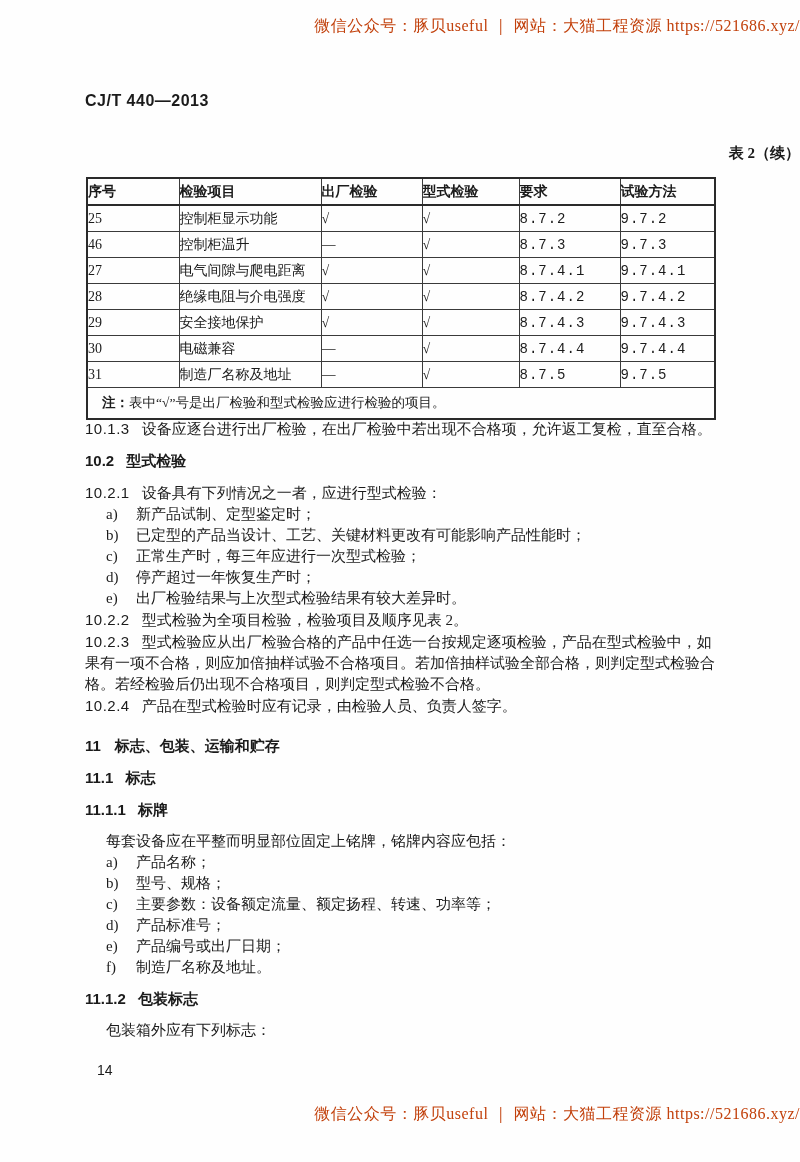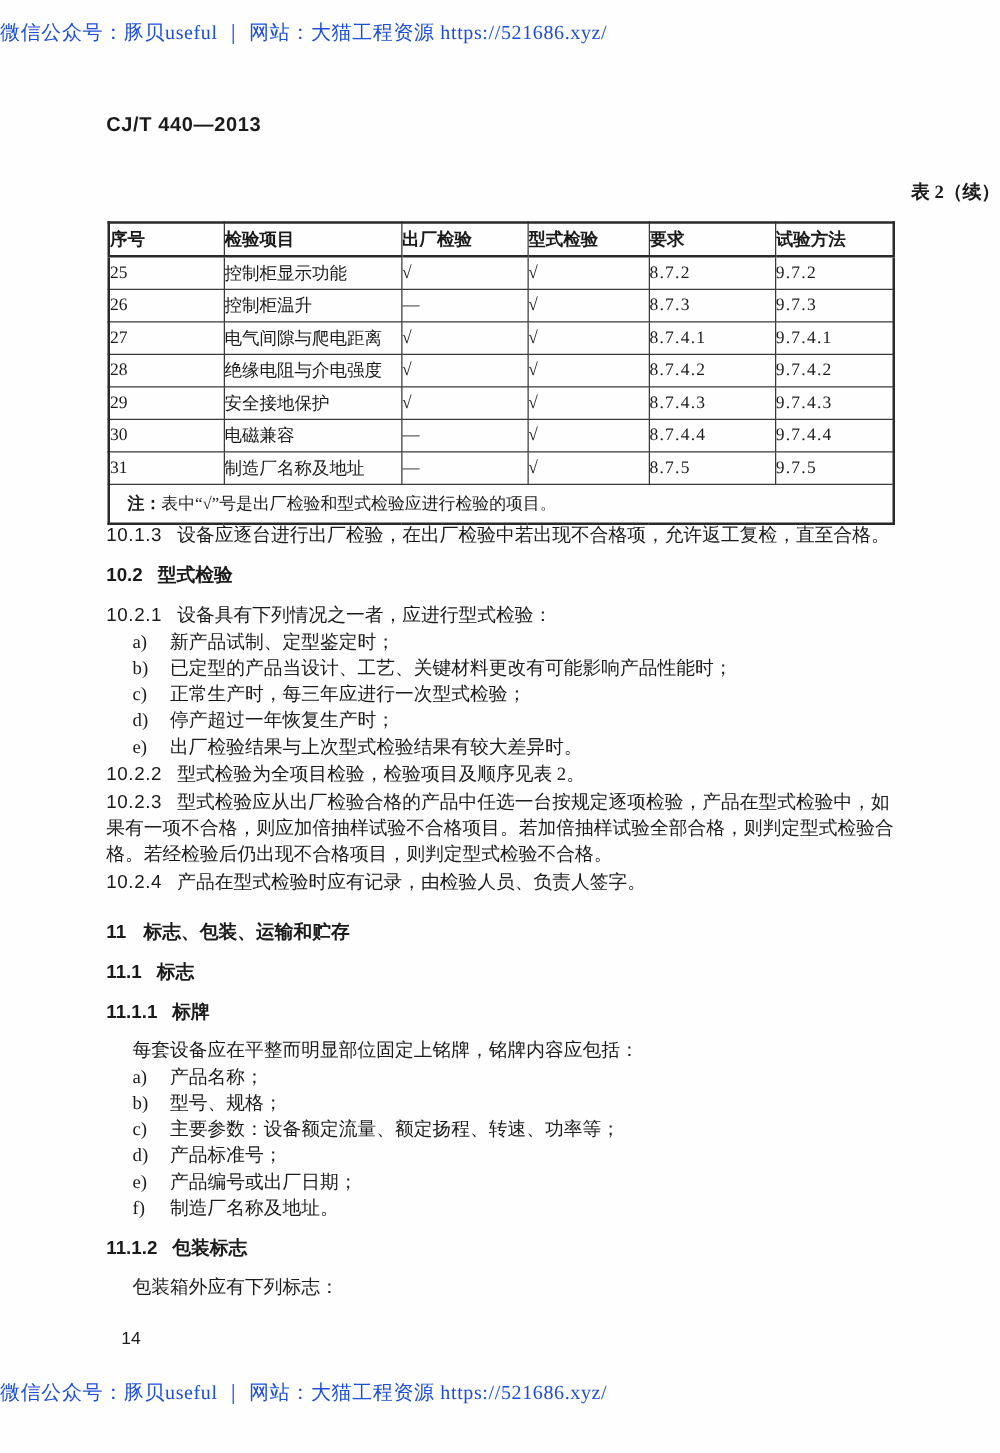--- a/index.html
+++ b/index.html
@@ -2,22 +2,22 @@
 <html><head>
 <meta charset="utf-8">
 <style>
   html,body { margin:0; padding:0; background:#ffffff; }
   .page {
     position:relative; width:800px; height:1162px; margin:0 auto;
     background:#fefefe; overflow:hidden;
     font-family:"Liberation Serif", serif; color:#1b1b1b;
   }
   .watermark {
-    position:absolute; left:0; width:100%; text-align:left;
-    font-size:16px; letter-spacing:0.5px; color:#1d4ed8;
+    position:absolute; left:0; width:100%; text-align:right;
+    font-size:16px; letter-spacing:0.5px; color:#c2410c;
   }
   .wm-top { top:16px; }
   .wm-bottom { top:1104px; }
   .doc-number {
     position:absolute; top:92px; left:85px;
     font-family:"Liberation Sans", sans-serif; font-weight:bold; font-size:16px;
     letter-spacing:0.5px;
   }
   .table-title {
     position:absolute; top:144px; left:0; width:100%;
@@ -32,21 +32,21 @@
     border:1px solid #3a3a3a; text-align:left; padding:0; height:25px;
     overflow:hidden; white-space:nowrap;
   }
   table.spec thead th { border-bottom:2px solid #2a2a2a; font-weight:bold; }
   col.c-no   { width:92px; }
   col.c-item { width:142px; }
   col.c-fact { width:101px; }
   col.c-type { width:97px; }
   col.c-req  { width:101px; }
   col.c-meth { width:95px; }
-  td.num-cell { font-family:Liberation Serif, serif; letter-spacing:1px; }
+  td.num-cell { font-family:Liberation Mono, monospace; letter-spacing:1px; }
   tr.note-row td {
     text-align:left; padding:4px 22px 4px 14px; font-size:13.5px; height:22px;
     border-top:1px solid #3a3a3a;
   }
   .note-label { font-weight:bold; }
   .content {
     position:absolute; top:418px; left:85px; width:634px;
     font-size:15px; line-height:21px;
   }
   .block { margin:0; }
@@ -100,21 +100,21 @@
     <tbody id="table-body">
         <tr>
           <td>25</td>
           <td>控制柜显示功能</td>
           <td>√</td>
           <td>√</td>
           <td class="num-cell">8.7.2</td>
           <td class="num-cell">9.7.2</td>
         </tr>
         <tr>
-          <td>26</td>
+          <td>46</td>
           <td>控制柜温升</td>
           <td>—</td>
           <td>√</td>
           <td class="num-cell">8.7.3</td>
           <td class="num-cell">9.7.3</td>
         </tr>
         <tr>
           <td>27</td>
           <td>电气间隙与爬电距离</td>
           <td>√</td>

